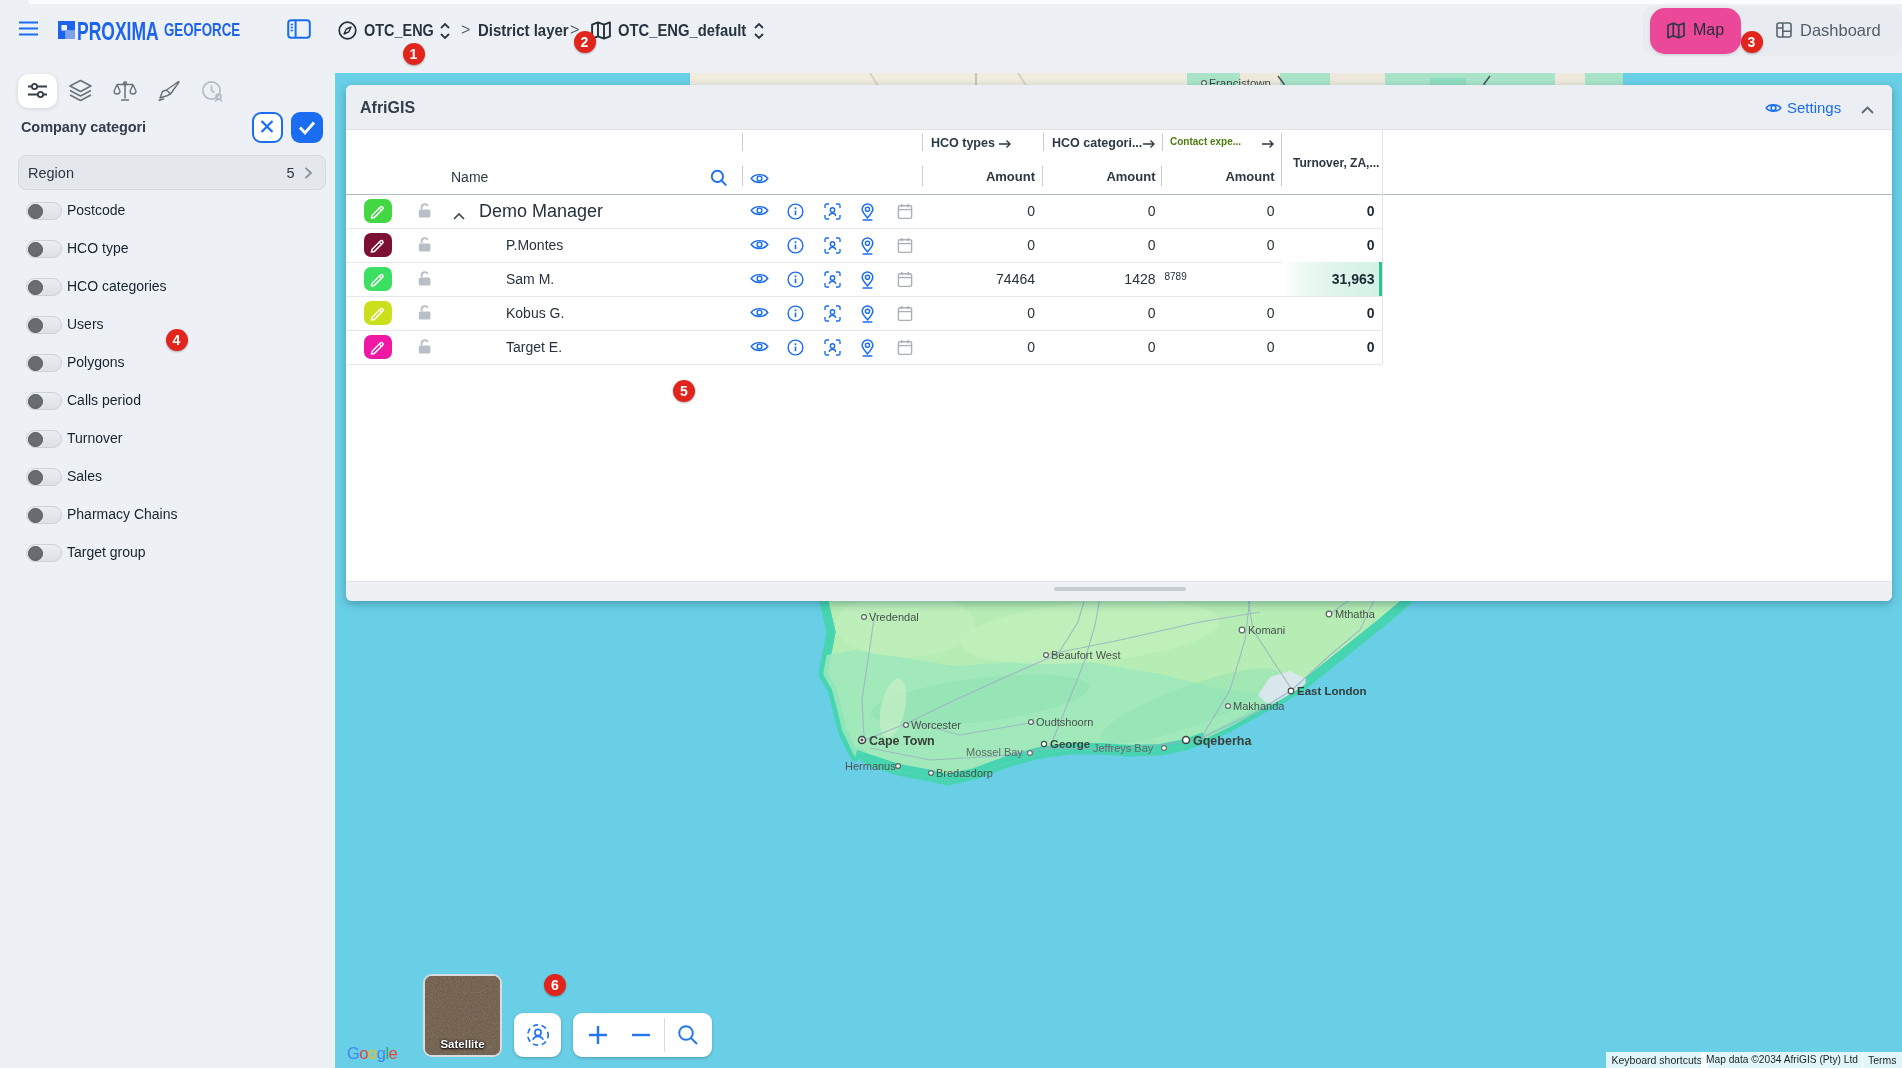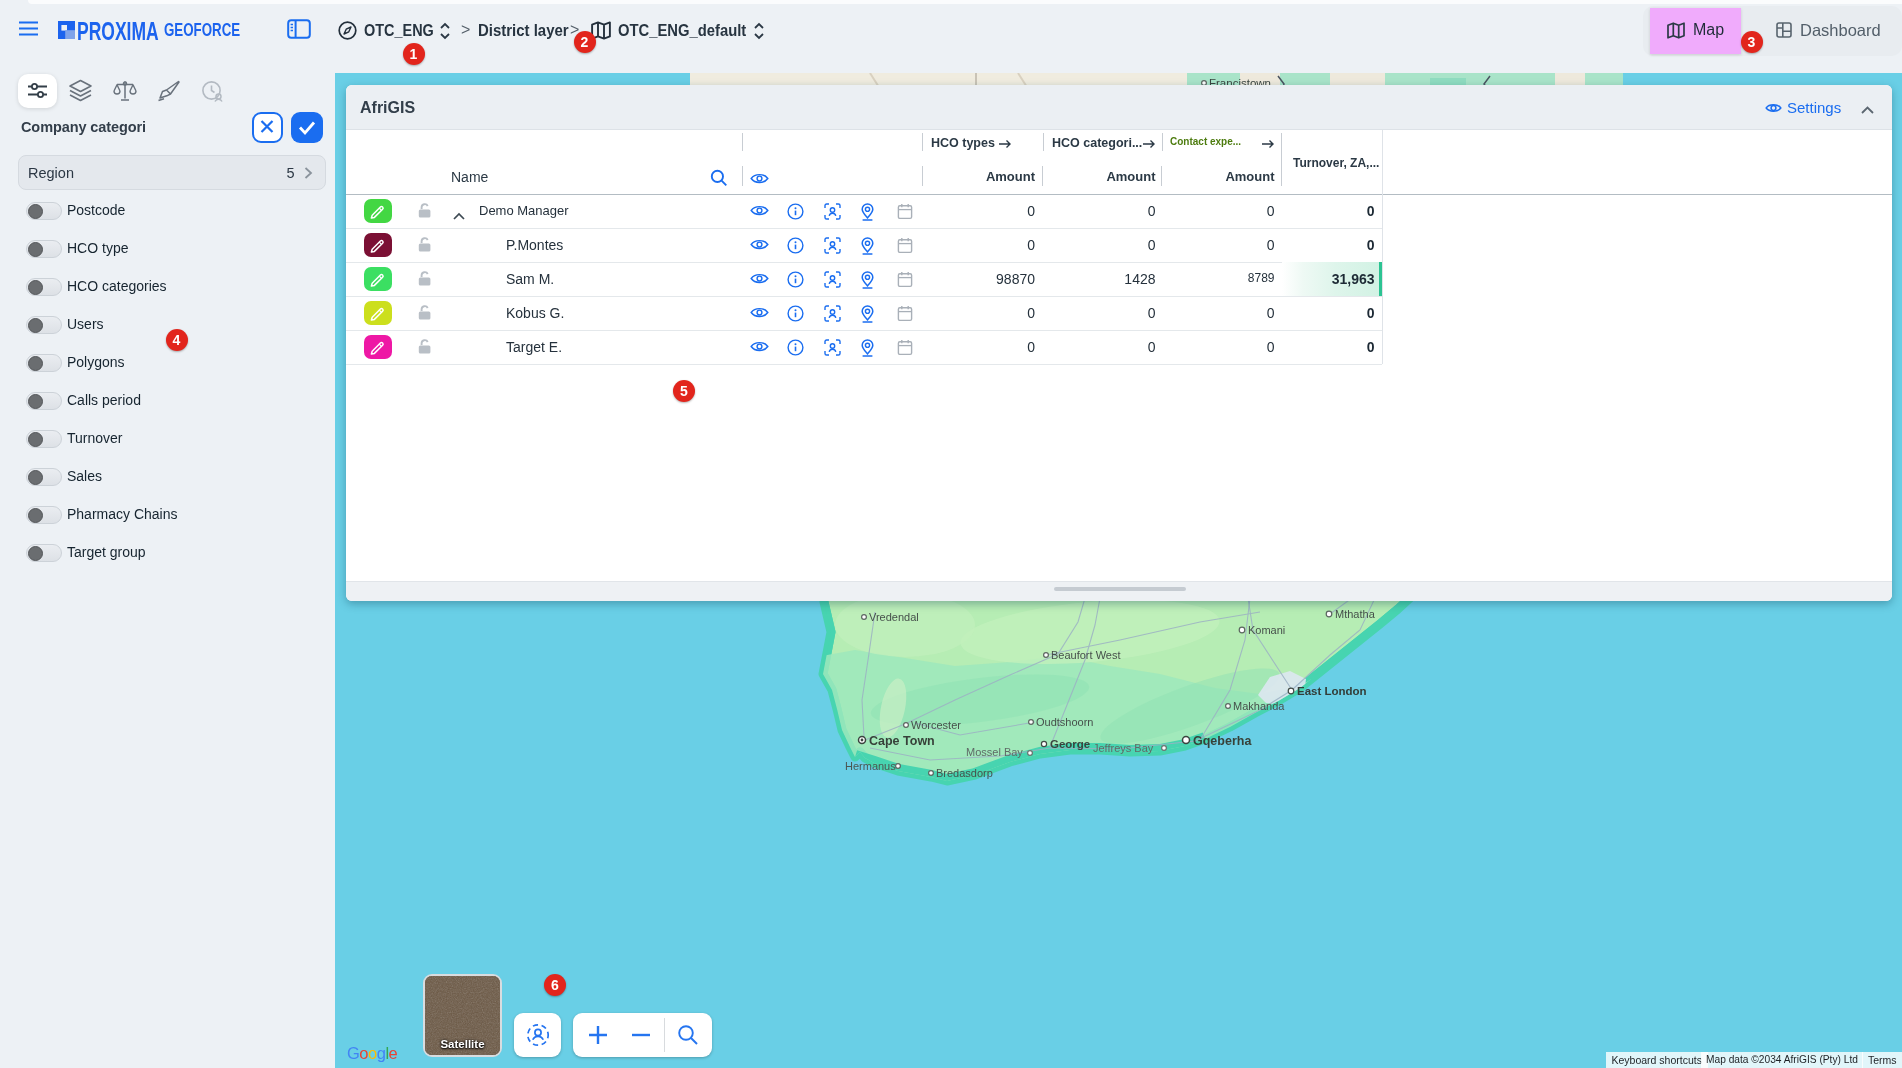--- a/index.html
+++ b/index.html
@@ -156,21 +156,21 @@
         <path d="M15.3 9.1 L17.3 11.1" stroke="#fff" stroke-width="1.3"></path>
       </svg>
     </div>
 <div class="abs" style="left:70px;top:117.0px"><svg width="17" height="17" viewBox="0 0 17 17">
         <rect x="2.8" y="7.4" width="11.6" height="8" rx="1.5" fill="#b9bfc6"></rect>
         <path d="M5.6 7 V5.3 a3.2 3.2 0 0 1 6.1 -1.3" fill="none" stroke="#b9bfc6" stroke-width="1.9"></path>
       </svg></div>
 <div class="abs" style="left:106px;top:121.5px"><svg width="14" height="9" viewBox="0 0 14 9">
         <path d="M2 7 L7 2 L12 7" fill="none" stroke="#3d4953" stroke-width="1.7"></path>
       </svg></div>
-<div class="abs" style="left:133px;top:117.5px;font-size:13px;color:#25313c;line-height:16px">Demo Manager</div>
+<div class="abs" style="left:133px;top:117.5px;font-size:18px;color:#25313c;line-height:16px">Demo Manager</div>
 <div class="abs" style="left:404px;top:117.5px"><svg width="19" height="15" viewBox="0 0 19 15">
         <path d="M1.2 7.5 C4.8 2.3 14.2 2.3 17.8 7.5 C14.2 12.7 4.8 12.7 1.2 7.5 Z" fill="none" stroke="#1a6df0" stroke-width="1.45"></path>
         <circle cx="9.5" cy="7.5" r="2.4" fill="none" stroke="#1a6df0" stroke-width="1.45"></circle>
       </svg></div>
 <div class="abs" style="left:441px;top:117.5px"><svg width="17" height="17" viewBox="0 0 17 17">
         <circle cx="8.5" cy="8.5" r="7.4" fill="none" stroke="#1a6df0" stroke-width="1.4"></circle>
         <circle cx="8.5" cy="5.2" r="1" fill="#1a6df0"></circle>
         <path d="M8.5 7.6 V12.2" stroke="#1a6df0" stroke-width="1.6"></path>
       </svg></div>
 <div class="abs" style="left:477.5px;top:117.5px"><svg width="17" height="17" viewBox="0 0 17 17">
@@ -276,23 +276,23 @@
 <div class="abs" style="left:514px;top:185.8px"><svg width="15" height="18" viewBox="0 0 15 18">
         <path d="M7.5 1 a5.3 5.3 0 0 1 5.3 5.3 c0 3 -2.9 5.9 -5.3 8.6 c-2.4 -2.7 -5.3 -5.6 -5.3 -8.6 A5.3 5.3 0 0 1 7.5 1 Z" fill="none" stroke="#1a6df0" stroke-width="1.5"></path>
         <circle cx="7.5" cy="6.3" r="2.1" fill="none" stroke="#1a6df0" stroke-width="1.4"></circle>
         <path d="M2.6 17 H12.4" stroke="#1a6df0" stroke-width="1.5"></path>
       </svg></div>
 <div class="abs" style="left:550.5px;top:185.8px"><svg width="16" height="17" viewBox="0 0 16 17">
         <rect x="1.4" y="2.8" width="13.2" height="12.6" rx="1.4" fill="none" stroke="#a9b0b8" stroke-width="1.4"></rect>
         <path d="M1.4 6.6 H14.6" stroke="#a9b0b8" stroke-width="1.3"></path>
         <path d="M4.8 1 V4.2 M11.2 1 V4.2" stroke="#a9b0b8" stroke-width="1.4"></path>
       </svg></div>
-<div class="abs" style="left:579px;top:185.8px;width:110px;text-align:right;font-size:14px;color:#25313c">98870</div>
+<div class="abs" style="left:579px;top:185.8px;width:110px;text-align:right;font-size:14px;color:#25313c">74464</div>
 <div class="abs" style="left:699.5px;top:185.8px;width:110px;text-align:right;font-size:14px;color:#25313c">1428</div>
-<div class="abs" style="left:818.5px;top:185.8px;width:110px;text-align:right;font-size:12px;color:#25313c">8789</div>
+<div class="abs" style="left:818.5px;top:185.8px;width:110px;font-size:10px;color:#25313c">8789</div>
 <div class="abs" style="left:935.5px;top:176.7px;width:100.5px;height:34.1px;background:linear-gradient(90deg,#ffffff 0%,#eef9f4 22%,#def5eb 55%,#d2f2e4 100%);border-right:3px solid #2cc392"></div>
 <div class="abs" style="left:918.5px;top:185.8px;width:110px;text-align:right;font-size:14px;font-weight:bold;color:#1d2a35">31,963</div>
 <div class="abs" style="left:0;top:244.9px;width:1036px;height:1px;background:#e4e8eb"></div>
 <div class="abs" style="left:17.5px;top:215.9px;width:28px;height:24px;border-radius:7px;background:#ccdf1d">
       <svg width="28" height="24" viewBox="0 0 28 24" style="position:absolute;left:0;top:0">
         <path d="M8.2 16.2 L16.4 8 a1.55 1.55 0 0 1 2.2 2.2 L10.4 18.4 L7.4 19 Z" fill="none" stroke="#fff" stroke-width="1.5" stroke-linejoin="round"></path>
         <path d="M15.3 9.1 L17.3 11.1" stroke="#fff" stroke-width="1.3"></path>
       </svg>
     </div>
 <div class="abs" style="left:70px;top:219.4px"><svg width="17" height="17" viewBox="0 0 17 17">
@@ -413,21 +413,21 @@
 <div class="abs" style="left:570px;top:21px;font-size:16px;color:#55606a">&gt;</div>
 <div class="abs" style="left:591px;top:21px"><svg width="20" height="19" viewBox="0 0 18 17">
         <path d="M1 3.2 L6.3 1.2 L11.7 3.2 L17 1.2 V13.8 L11.7 15.8 L6.3 13.8 L1 15.8 Z M6.3 1.2 V13.8 M11.7 3.2 V15.8" fill="none" stroke="#232f3b" stroke-width="1.7" stroke-linejoin="round"></path>
       </svg></div>
 <div class="abs" style="left:617.5px;top:21px;font-size:17px;font-weight:bold;color:#273440;transform:scaleX(.87);transform-origin:0 0">OTC_ENG_default</div>
 <div class="abs" style="left:753px;top:22px"><svg width="12" height="18" viewBox="0 0 12 18">
         <path d="M2 6 L6 2 L10 6" fill="none" stroke="#2b3845" stroke-width="1.8"></path>
         <path d="M2 12 L6 16 L10 12" fill="none" stroke="#2b3845" stroke-width="1.8"></path>
       </svg></div>
 <div class="abs" style="left:1643px;top:6px;width:259px;height:50px;background:#e8ecf0;border-radius:10px"></div>
-<div class="abs" style="left:1650px;top:8px;width:91px;height:46px;background:#f0abfc;border-radius:0;box-shadow:0 1px 3px rgba(0,0,0,.14)">
+<div class="abs" style="left:1650px;top:8px;width:91px;height:46px;background:#ec4899;border-radius:15px;box-shadow:0 1px 3px rgba(0,0,0,.14)">
 <div class="abs" style="left:17px;top:14px"><svg width="18" height="17" viewBox="0 0 18 17">
           <path d="M1 3.2 L6.3 1.2 L11.7 3.2 L17 1.2 V13.8 L11.7 15.8 L6.3 13.8 L1 15.8 Z M6.3 1.2 V13.8 M11.7 3.2 V15.8" fill="none" stroke="#2b3945" stroke-width="1.7" stroke-linejoin="round"></path>
         </svg></div>
 <div class="abs" style="left:43px;top:13px;font-size:16px;color:#1f2c38">Map</div>
 </div>
 <div class="abs" style="left:1776px;top:22px"><svg width="16" height="16" viewBox="0 0 16 16">
 <rect x="1" y="1" width="14" height="14" rx="2" fill="none" stroke="#58646e" stroke-width="1.6"></rect>
 <path d="M6.8 1 V15 M1 6 H6.8 M6.8 9.2 H15" stroke="#58646e" stroke-width="1.6"></path>
 </svg></div>
 <div class="abs" style="left:1800px;top:21px;font-size:16.5px;color:#525e69">Dashboard</div>

